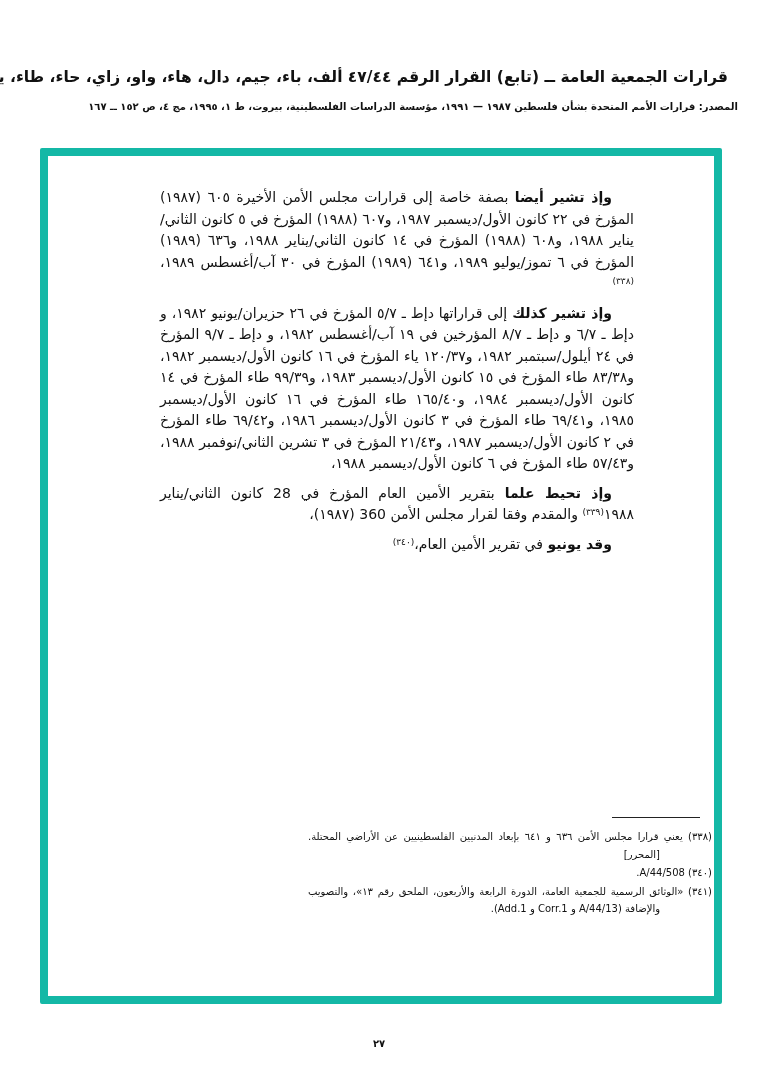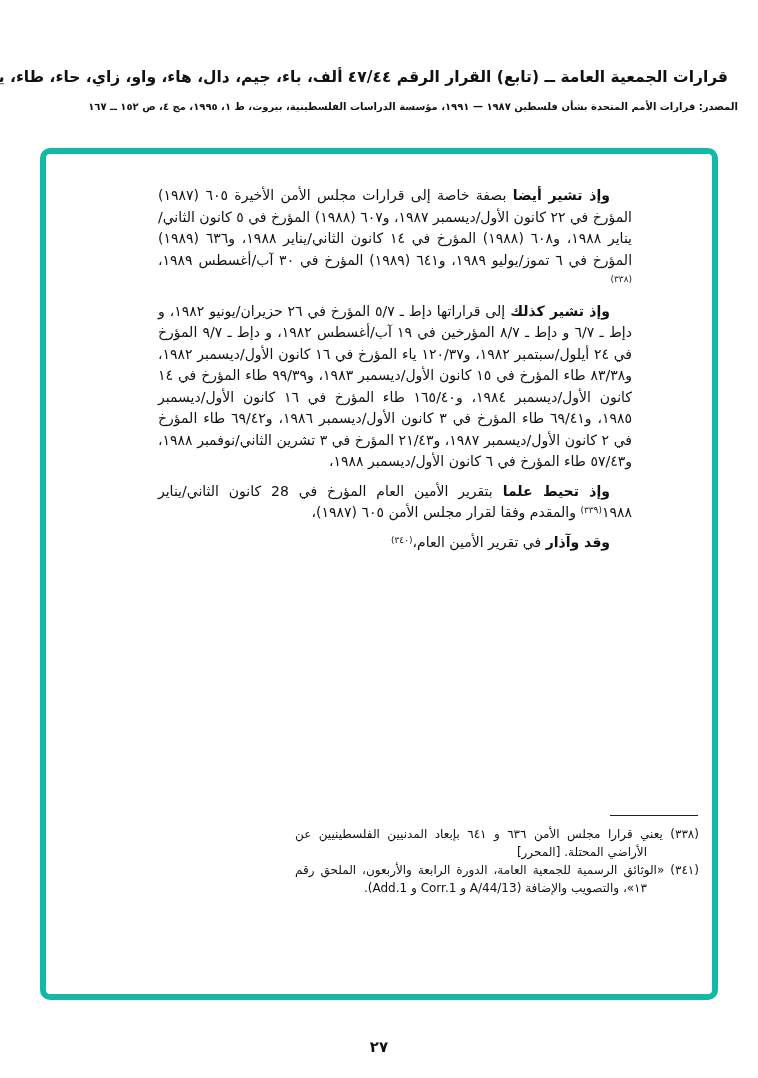--- a/index.html
+++ b/index.html
@@ -26,22 +26,22 @@
     left: 20px; right: 20px; top: 101px;
     direction: rtl;
     font-size: 10px;
     font-weight: bold;
     white-space: nowrap;
   }
   .res-box {
     position: absolute;
     left: 40px; top: 148px;
     width: 666px; height: 840px;
-    border: 6px solid #14b8a6;
-    border-radius: 10px;
+    border: 8px solid #14b8a6;
+    border-radius: 2px;
     background: #ffffff;
   }
   .body-text {
     position: absolute;
     top: 31px; right: 80px;
     width: 474px;
     direction: rtl;
     text-align: justify;
     font-size: 14px;
     line-height: 21.5px;
@@ -55,64 +55,65 @@
     letter-spacing: 0;
   }
   .fn-sep {
     position: absolute;
     top: 661px; right: 14px;
     width: 88px; height: 0;
     border-top: 1.5px solid #222222;
   }
   .footnotes {
     position: absolute;
-    top: 672px; right: 13px;
+    top: 672px; right: 2px;
     width: 404px;
     direction: rtl;
     text-align: justify;
-    font-size: 12px;
+    font-size: 10px;
     line-height: 17.5px;
   }
   .fn {
     padding-right: 52px;
     text-indent: -52px;
     margin: 0 0 1px 0;
   }
   .page-number {
     position: absolute;
     left: 0; right: 0; top: 1038px;
     text-align: center;
-    font-size: 15px;
+    font-size: 10px;
     font-weight: bold;
   }
 </style>
 </head>
 <body>
 
 <div class="header-title" dir="rtl">قرارات الجمعية العامة ــ (تابع) القرار الرقم ٤٧/٤٤ ألف، باء، جيم، دال، هاء، واو، زاي، حاء، طاء، ياء، كاف</div>
 
 <div class="header-source" dir="rtl">المصدر: قرارات الأمم المتحدة بشأن فلسطين ١٩٨٧ — ١٩٩١، مؤسسة الدراسات الفلسطينية، بيروت، ط ١، ١٩٩٥، مج ٤، ص ١٥٢ ــ ١٦٧</div>
 
 <div class="res-box">
 
   <div class="body-text" dir="rtl">
 
     <p class="para"><span class="lead">وإذ تشير أيضا</span><span> بصفة خاصة إلى قرارات مجلس الأمن الأخيرة ٦٠٥ (١٩٨٧) المؤرخ في ٢٢ كانون الأول/ديسمبر ١٩٨٧، و٦٠٧ (١٩٨٨) المؤرخ في ٥ كانون الثاني/يناير ١٩٨٨، و٦٠٨ (١٩٨٨) المؤرخ في ١٤ كانون الثاني/يناير ١٩٨٨، و٦٣٦ (١٩٨٩) المؤرخ في ٦ تموز/يوليو ١٩٨٩، و٦٤١ (١٩٨٩) المؤرخ في ٣٠ آب/أغسطس ١٩٨٩،</span><sup class="ref">(٣٣٨)</sup><span></span></p>
 
     <p class="para"><span class="lead">وإذ تشير كذلك</span><span> إلى قراراتها دإط ـ ٥/٧ المؤرخ في ٢٦ حزيران/يونيو ١٩٨٢، و دإط ـ ٦/٧ و دإط ـ ٨/٧ المؤرخين في ١٩ آب/أغسطس ١٩٨٢، و دإط ـ ٩/٧ المؤرخ في ٢٤ أيلول/سبتمبر ١٩٨٢، و١٢٠/٣٧ ياء المؤرخ في ١٦ كانون الأول/ديسمبر ١٩٨٢، و٨٣/٣٨ طاء المؤرخ في ١٥ كانون الأول/ديسمبر ١٩٨٣، و٩٩/٣٩ طاء المؤرخ في ١٤ كانون الأول/ديسمبر ١٩٨٤، و١٦٥/٤٠ طاء المؤرخ في ١٦ كانون الأول/ديسمبر ١٩٨٥، و٦٩/٤١ طاء المؤرخ في ٣ كانون الأول/ديسمبر ١٩٨٦، و٦٩/٤٢ طاء المؤرخ في ٢ كانون الأول/ديسمبر ١٩٨٧، و٢١/٤٣ المؤرخ في ٣ تشرين الثاني/نوفمبر ١٩٨٨، و٥٧/٤٣ طاء المؤرخ في ٦ كانون الأول/ديسمبر ١٩٨٨،</span><sup class="ref"></sup><span></span></p>
 
-    <p class="para"><span class="lead">وإذ تحيط علما</span><span> بتقرير الأمين العام المؤرخ في 28 كانون الثاني/يناير ١٩٨٨</span><sup class="ref">(٣٣٩)</sup><span> والمقدم وفقا لقرار مجلس الأمن ٦٠٥ (١٩٨٧)،</span></p>
+    <p class="para"><span class="lead">وإذ تحيط علما</span><span> بتقرير الأمين العام المؤرخ في 28 كانون الثاني/يناير ١٩٨٨</span><sup class="ref">(٣٣٩)</sup><span> والمقدم وفقا لقرار مجلس الأمن 360 (١٩٨٧)،</span></p>
 
-    <p class="para"><span class="lead">وقد وآذار</span><span> في تقرير الأمين العام،</span><sup class="ref">(٣٤٠)</sup><span></span></p>
+    <p class="para"><span class="lead">وقد يونيو</span><span> في تقرير الأمين العام،</span><sup class="ref">(٣٤٠)</sup><span></span></p>
 
 
   </div>
 
   <div class="fn-sep"></div>
 
   <div class="footnotes" dir="rtl">
     <div class="fn"><span>(٣٣٨)</span> <span>يعني قرارا مجلس الأمن ٦٣٦ و ٦٤١ بإبعاد المدنيين الفلسطينيين عن الأراضي المحتلة. [المحرر]</span></div>
+    <div class="fn"><span>(٣٤٠)</span> <span>A/44/508.</span></div>
     <div class="fn"><span>(٣٤١)</span> <span>«الوثائق الرسمية للجمعية العامة، الدورة الرابعة والأربعون، الملحق رقم ١٣»، والتصويب والإضافة (A/44/13 و Corr.1 و Add.1).</span></div>
   </div>
 
 </div>
 
 <div class="page-number">٢٧</div>
 
 </body></html>

